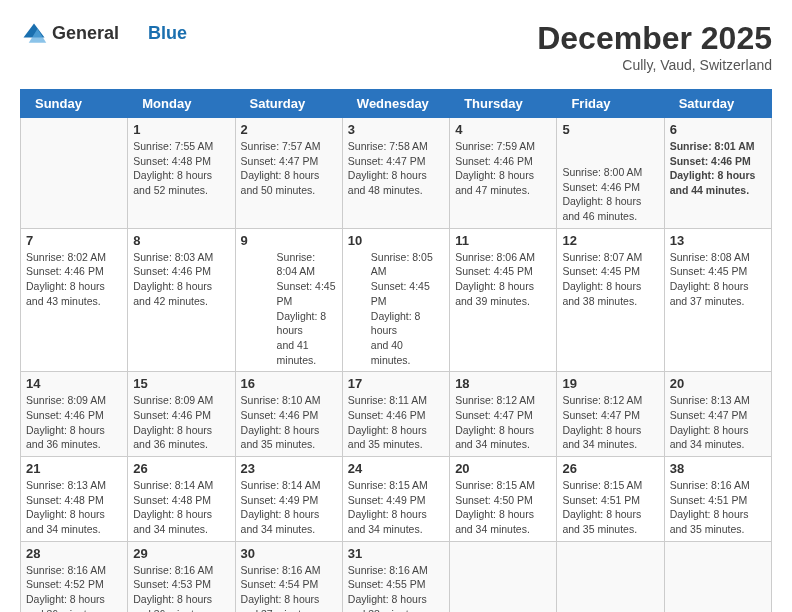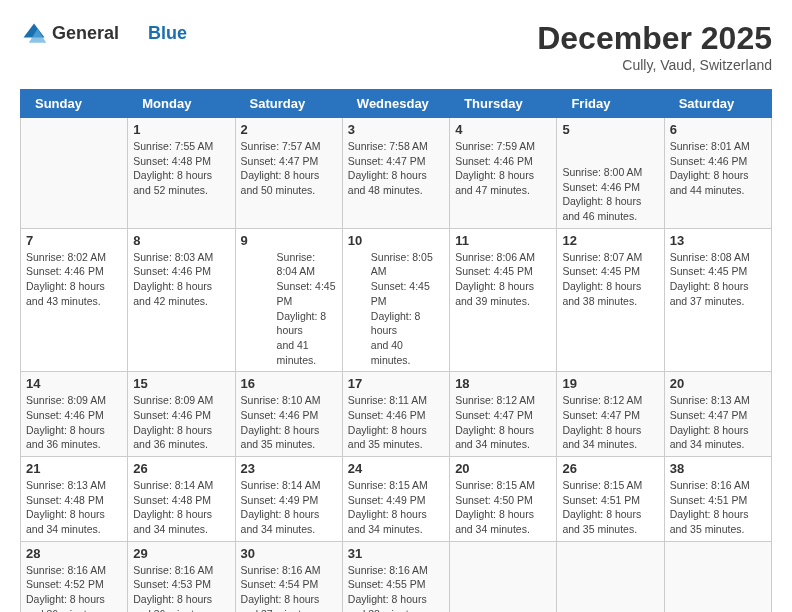--- a/index.html
+++ b/index.html
@@ -160,21 +160,21 @@
         </td>
         <td>
           <span class="day-number">5</span>
           <div class="day-info" style="white-space: pre-line; margin-top: 28px;">Sunrise: 8:00 AM
 Sunset: 4:46 PM
 Daylight: 8 hours
 and 46 minutes.</div>
         </td>
         <td>
           <span class="day-number">6</span>
-          <div class="day-info" style="white-space: pre-line;">Sunrise: 8:01 AM
+          <div class="day-info" style="white-space: pre-line; font-weight: bold;">Sunrise: 8:01 AM
 Sunset: 4:46 PM
 Daylight: 8 hours
 and 44 minutes.</div>
         </td>
       </tr>
       <tr>
         <td>
           <span class="day-number">7</span>
           <div class="day-info" style="white-space: pre-line;">Sunrise: 8:02 AM
 Sunset: 4:46 PM

